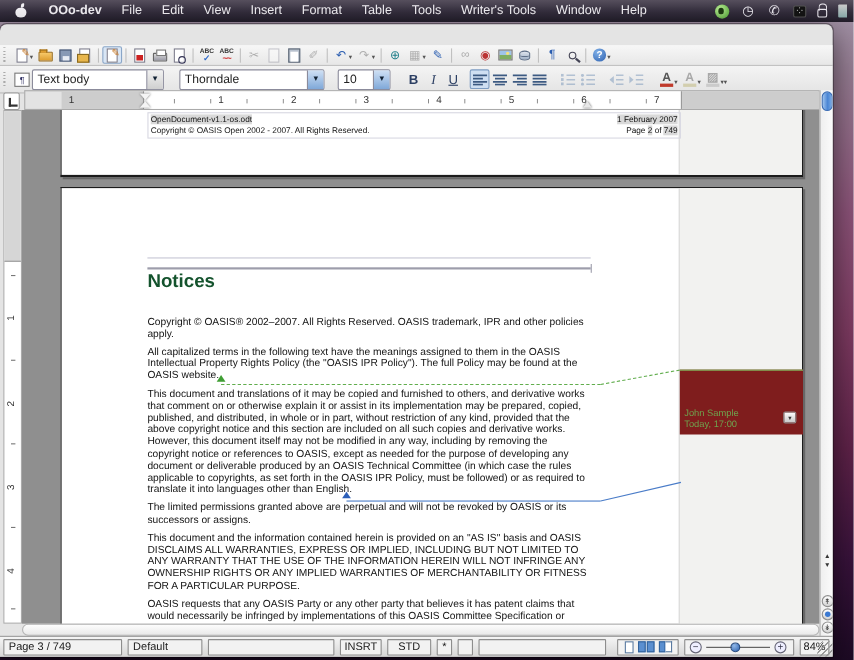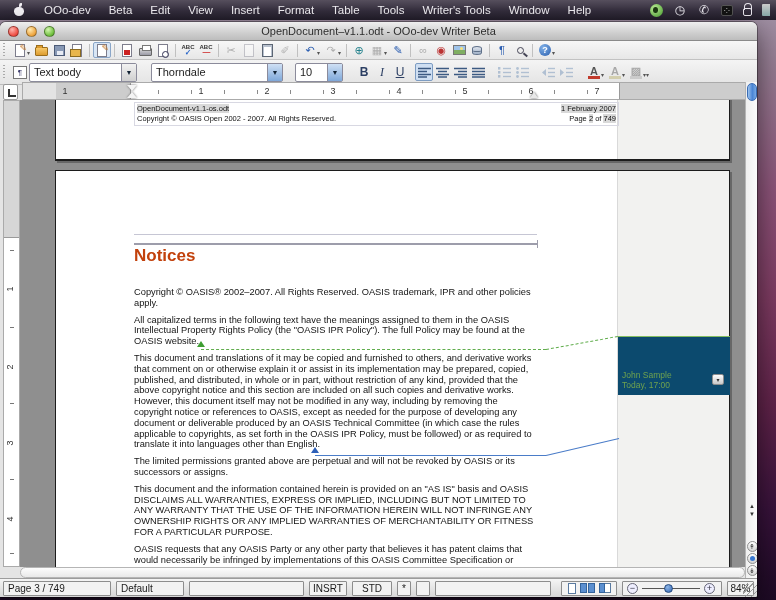--- a/index.html
+++ b/index.html
@@ -7,21 +7,21 @@
   body {
     width:776px; height:600px; overflow:hidden; position:relative;
     font-family:"Liberation Sans",sans-serif;
     background:linear-gradient(180deg,#a396a9 0%,#93798f 12%,#8a5277 32%,#7c3a60 50%,#5e2248 68%,#37123a 85%,#1d0a24 100%);
   }
   
   .menubar { position:absolute; top:0; left:0; width:776px; height:20px;
     background:linear-gradient(#57505e,#332d3c 55%,#231e2b);
     display:flex; align-items:center; color:#f2f0f4; font-size:11.5px; padding:0 6px; }
   .menubar .mitem { padding:0 9px; line-height:20px; }
-  .menubar .appmenu { font-weight:normal; }
+  .menubar .appmenu { font-weight:bold; }
   .apple-glyph { width:11px; height:12px; position:relative; margin:0 10px 0 8px; }
   .apple-glyph::before { content:""; position:absolute; left:0; top:3px; width:10px; height:9px; background:#f5f3f7; border-radius:45% 45% 50% 50%; }
   .apple-glyph::after { content:""; position:absolute; left:5px; top:-1px; width:3px; height:4px; background:#f5f3f7; border-radius:60% 10% 60% 10%; }
   .menu-extras { margin-left:auto; display:flex; align-items:center; gap:10px; font-size:12px; }
   .mx { width:14px; text-align:center; color:#eceaf0; }
   .mx-chat { width:13px; height:13px; background:radial-gradient(circle at 35% 35%,#bff09a,#49a22e); border-radius:50%; position:relative; }
   .mx-chat::after { content:""; position:absolute; left:3px; top:3px; width:5px; height:6px; background:#1d3a12; border-radius:50% 50% 40% 40%; }
   .mx-lock { width:9px; height:8px; border:1.5px solid #ece9f0; border-radius:2px; position:relative; margin-top:4px; }
   .mx-lock::before { content:""; position:absolute; left:0px; top:-6px; width:6px; height:6px; border:1.5px solid #ece9f0; border-bottom:none; border-radius:4px 4px 0 0; }
   .mx-spaces { width:12px; height:11px; background:#141414; border:1px solid #555; border-radius:2px; color:#fff; font-size:7px; line-height:10px; text-align:center; }
@@ -131,35 +131,35 @@
   .footerbox { position:absolute; left:78px; top:4px; width:485px; height:24px;
     border:1px solid #d8d8e2; display:flex; justify-content:space-between;
     font-size:7.5px; line-height:9.5px; color:#111; padding:1px 2px; }
   .shade { background:#d9d9d9; }
   .fr { text-align:right; }
   
   .bline1 { position:absolute; left:78px; top:63px; width:403px; height:1px; background:#c6c6d4; }
   .bline2 { position:absolute; left:78px; top:72px; width:403px; height:2px; background:#9d9dab; }
   .bline2::after { content:""; position:absolute; right:-1px; top:-3px; width:1px; height:8px; background:#9d9dab; }
   .textcol { position:absolute; left:78px; top:74px; width:402px; color:#141414; }
-  .textcol h1 { margin:0 0 20px 0; font-size:17px; line-height:22px; color:#c2410c; font-weight:bold; }
+  .textcol h1 { margin:0 0 20px 0; font-size:17px; line-height:22px; color:#14532d; font-weight:bold; }
   .textcol p { margin:0 0 6px 0; font-size:9.3px; line-height:10.8px; }
   .anchor { position:absolute; width:0; height:0; border-left:4px solid transparent; border-right:4px solid transparent; }
   .anchor.green { border-bottom:6px solid #3f9e33; }
   .anchor.blue  { border-bottom:6px solid #2d5fb8; }
   .conn { position:absolute; height:0; transform-origin:left center; }
   .conn.gdash { border-top:1px dashed #61ad4d; }
   .conn.bsolid{ border-top:1px solid #4a7cc8; }
   .note { position:absolute; left:562px; width:112px; font-size:8.5px; }
   .note .nbody { position:absolute; left:4px; top:3px; right:4px; font-family:"Liberation Serif",serif; font-size:9.5px; color:#111; }
   .note .nmeta { position:absolute; left:4px; bottom:5px; line-height:10px; }
   .note .nbtn { position:absolute; right:6px; bottom:10px; width:12px; height:11px;
     background:linear-gradient(#fdfdfd,#c9c9c9); border:1px solid #8e8e8e; border-radius:2px;
     font-size:6px; color:#333; display:flex; align-items:center; justify-content:center; }
-  .note.n-green { top:165px; height:59px; background:#0c4a6e; border-top:1px solid #84bd60; }
+  .note.n-green { top:165px; height:59px; background:#7f1d1d; border-top:1px solid #84bd60; }
   .note.n-green .nmeta { color:#6fa24e; }
   .note.n-blue { top:267px; height:60px; background:#d8e7f7; border-top:1px solid #6591c6; }
   .note.n-blue .nmeta { color:#3a68a8; }
   
   .hscroll { position:absolute; left:20px; top:545px; width:725px; height:11px;
     background:linear-gradient(#fdfdfd,#e9e9e9); border:1px solid #b5b5b5; border-radius:6px; }
   .vscroll { position:absolute; right:0; top:60px; width:12px; height:496px;
     background:linear-gradient(90deg,#efefef,#fbfbfb); border-left:1px solid #b5b5b5; }
   .vthumb { position:absolute; top:1px; left:1px; width:10px; height:18px; border-radius:5px;
     background:linear-gradient(90deg,#9cc2ee,#4a85d4 55%,#77a9e4); border:1px solid #3a6cb4; }
@@ -192,21 +192,21 @@
     background:radial-gradient(circle at 35% 30%,#8fb7e8,#2f62ae); border:1px solid #24497f; }
   .grip-corner { position:absolute; right:0; bottom:0; width:14px; height:14px;
     background:repeating-linear-gradient(135deg,transparent 0 3px,#9a9a9a 3px 4px); }
 </style>
 </head>
 <body>
 
 <div class="menubar">
   <span class="apple-glyph"></span>
   <span class="mitem appmenu">OOo-dev</span>
-  <span class="mitem">Beta</span>
+  <span class="mitem">File</span>
   <span class="mitem">Edit</span>
   <span class="mitem">View</span>
   <span class="mitem">Insert</span>
   <span class="mitem">Format</span>
   <span class="mitem">Table</span>
   <span class="mitem">Tools</span>
   <span class="mitem">Writer's Tools</span>
   <span class="mitem">Window</span>
   <span class="mitem">Help</span>
   <span class="menu-extras">
@@ -214,28 +214,20 @@
     <span class="mx">◷</span>
     <span class="mx">✆</span>
     <span class="mx-spaces">⁘</span>
     <span class="mx-lock"></span>
     <span class="mx-flag"></span>
   </span>
 </div>
 
 <div class="window">
 
-  <div class="titlebar">
-    <div class="lights">
-      <span class="light red"></span>
-      <span class="light yellow"></span>
-      <span class="light green"></span>
-    </div>
-    <div class="wtitle">OpenDocument–v1.1.odt - OOo-dev Writer Beta</div>
-  </div>
 
   <div class="toolbar1">
     <span class="grip"></span>
     <span class="ticn">
         <span class="pgico pencil"></span>
       </span>
     <span class="dd">▾</span>
     <span class="ticn">
         <span class="folder"></span>
       </span>
@@ -310,21 +302,21 @@
         <span class="helpc">?</span>
       </span>
     <span class="dd">▾</span>
   </div>
 
   <div class="toolbar2">
     <span class="grip"></span>
     <span class="ticn">
         <span class="styles-ic">¶</span>
       </span>
-    <span class="combo" style="width:108px">
+    <span class="combo" style="width:120px">
       <span class="cval">Text body</span>
       <span class="cbtn gray">▼</span>
     </span>
     <span style="width:10px"></span>
     <span class="combo" style="width:132px">
       <span class="cval">Thorndale</span>
       <span class="cbtn">▼</span>
     </span>
     <span style="width:8px"></span>
     <span class="combo" style="width:48px">

